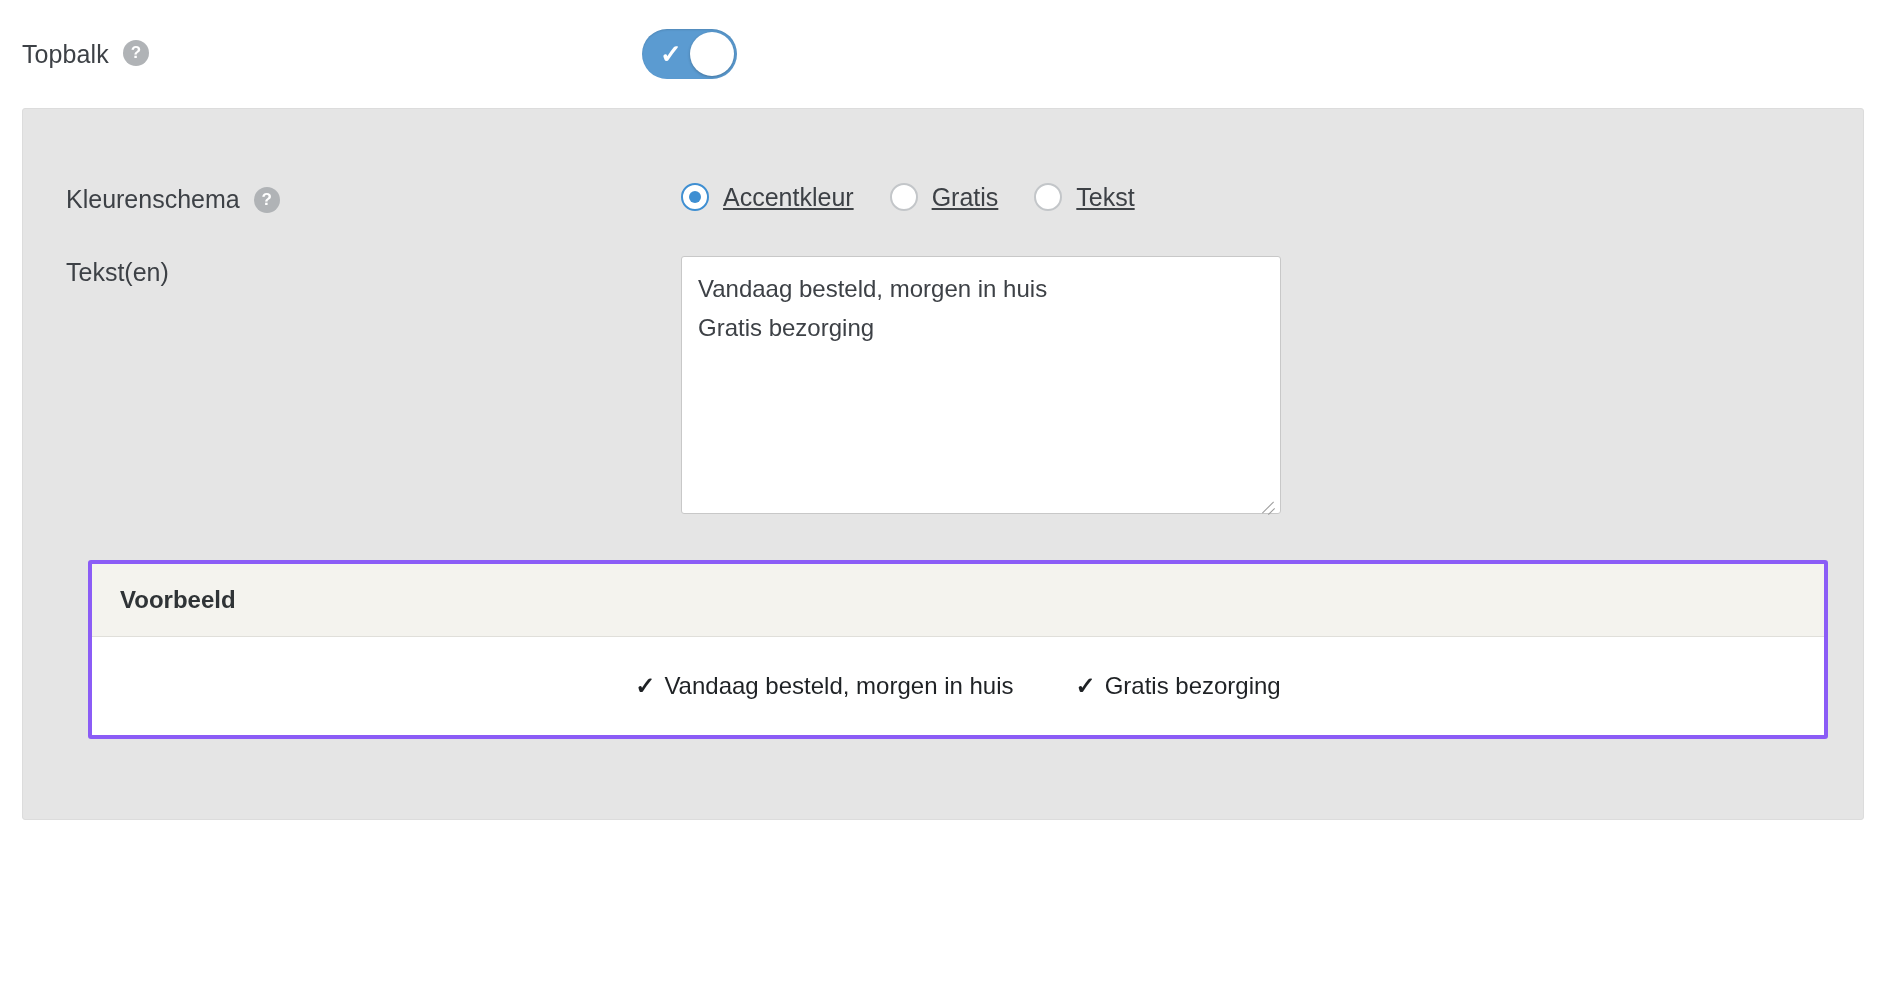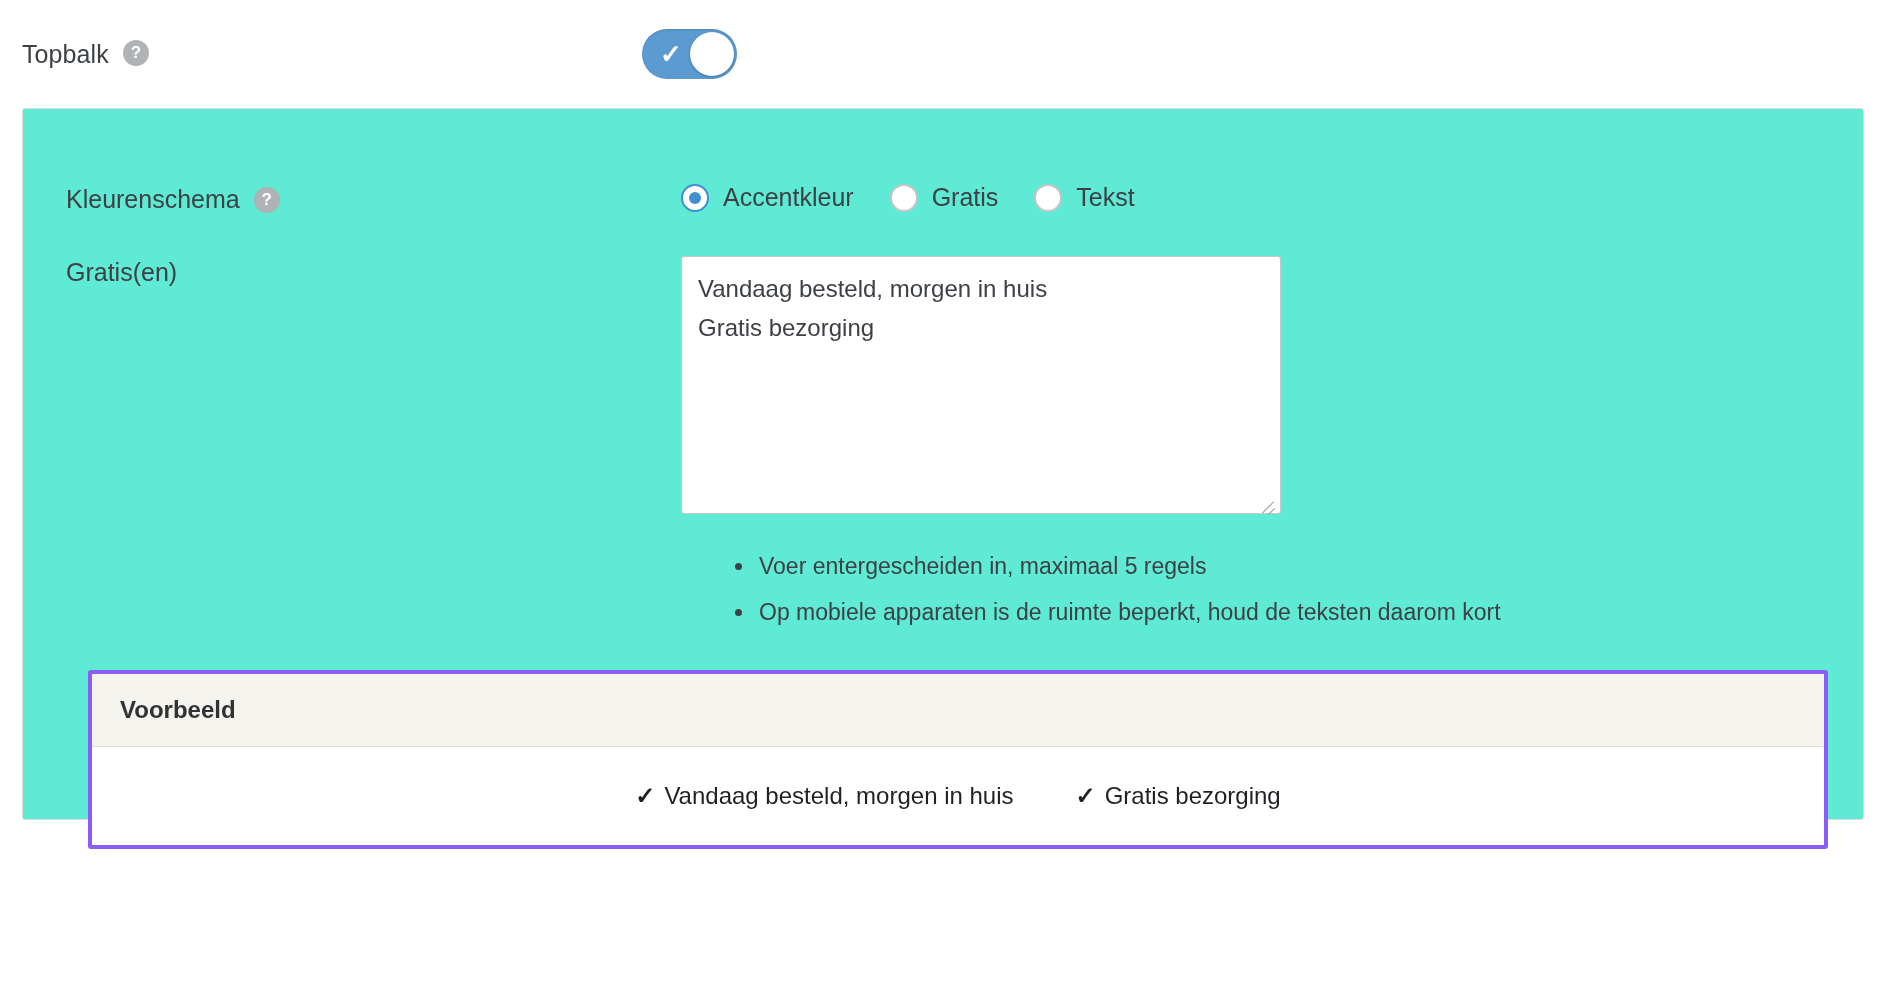--- a/index.html
+++ b/index.html
@@ -89,21 +89,21 @@
     height: 44px;
     border-radius: 50%;
     background: #ffffff;
     box-shadow: 0 1px 3px rgba(0,0,0,.25);
   }
 
   
   .panel {
     margin: 0 22px 0 22px;
     border: 1px solid #dcdcdc;
-    background: #5eead4;
+    background: #e5e5e5;
     border-radius: 3px;
     height: 712px;
     box-sizing: border-box;
     padding: 28px 0 0 0;
     position: relative;
   }
 
   .row {
     display: flex;
     align-items: flex-start;
@@ -122,23 +122,24 @@
   
   .radio-row {
     margin-top: 46px;
   }
   .radio-group {
     display: flex;
     align-items: center;
   }
   .radio-item {
     display: flex;
-    align-items: flex-end;
+    align-items: flex-start;
     margin-right: 36px;
     cursor: pointer;
+    text-decoration: underline;
   }
   .radio-circle {
     width: 28px;
     height: 28px;
     border-radius: 50%;
     border: 2px solid #c3c6c9;
     background: #ffffff;
     box-sizing: border-box;
     display: inline-flex;
     align-items: center;
@@ -314,33 +315,29 @@
         </div>
         <div class="radio-item">
           <span class="radio-circle"></span>
           <span class="radio-label">Tekst</span>
         </div>
       </div>
     </div>
 
     <div class="row text-row">
       <div class="row-label">
-        <span>Gratis(en)</span>
+        <span>Tekst(en)</span>
       </div>
       <div class="ta-wrap">
         <textarea class="text-input" placeholder="" style="">Vandaag besteld, morgen in huis
 Gratis bezorging</textarea>
         <span class="resize-grip"></span>
       </div>
     </div>
 
-    <ul class="hints">
-      <li>Voer entergescheiden in, maximaal 5 regels</li>
-      <li>Op mobiele apparaten is de ruimte beperkt, houd de teksten daarom kort</li>
-    </ul>
 
     <div class="preview">
       <div class="preview-header">Voorbeeld</div>
       <div class="preview-body">
         <div class="preview-items">
           <div class="preview-item">
             <span class="tick">✓</span>
             <span>Vandaag besteld, morgen in huis</span>
           </div>
           <div class="preview-item">

